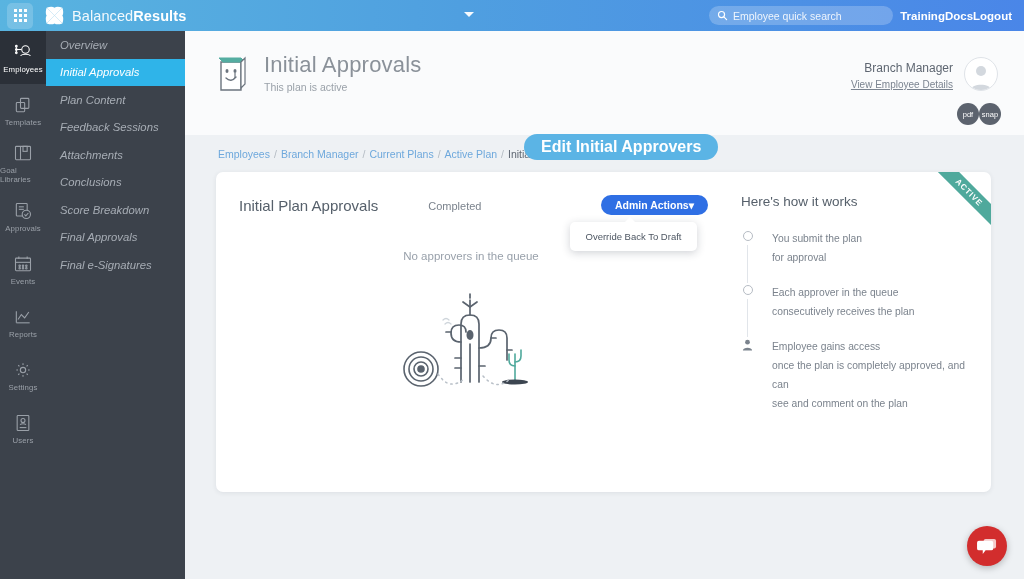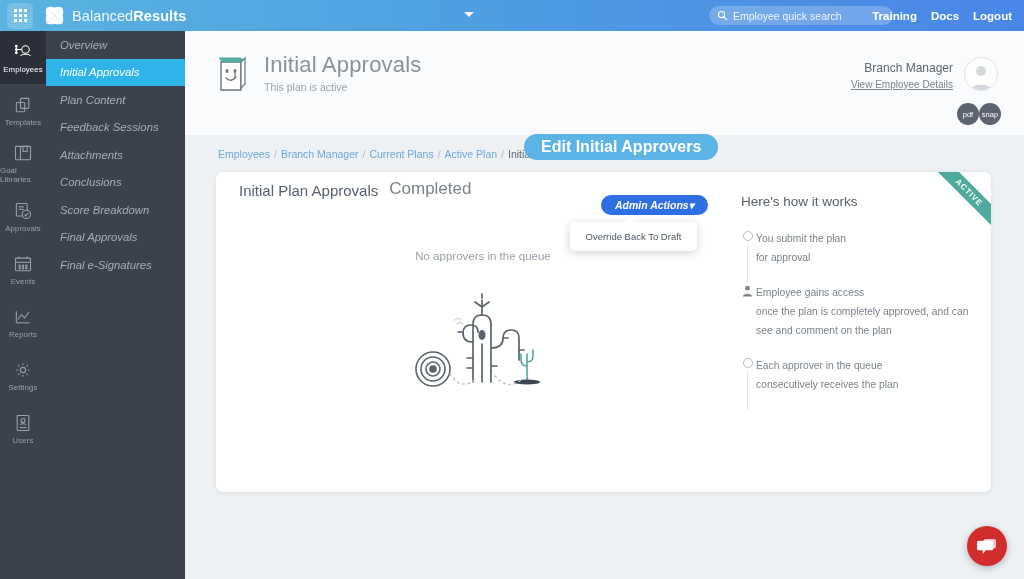--- a/index.html
+++ b/index.html
@@ -38,21 +38,21 @@
     background: rgba(255,255,255,0.22); border-radius: 10px;
     display: flex; align-items: center; padding: 0 8px;
   }
   .searchwrap svg { flex: none; }
   .searchinput {
     background: transparent; border: 0; outline: none; margin-left: 5px;
     color: #fff; font-size: 10.5px; font-family: inherit; width: 150px;
   }
   .searchinput::placeholder { color: rgba(255,255,255,0.88); }
   .hdr-links { position: absolute; right: 12px; top: 0; height: 31px;
-    display: flex; align-items: center; gap: 14px; }
+    display: flex; align-items: center; }
   .hdr-links a { color: #fff; font-size: 11.5px; font-weight: bold; text-decoration: none; }
 
   
   .rail {
     position: absolute; top: 31px; left: 0; width: 46px; height: 548px;
     background: #3c424b; z-index: 30;
   }
   .rail-item {
     height: 53px; display: flex; flex-direction: column;
     align-items: center; justify-content: center; gap: 3px; cursor: pointer;
@@ -111,46 +111,46 @@
     position: absolute; left: 31px; top: 141px; width: 775px; height: 320px;
     background: #fff; border-radius: 7px; box-shadow: 0 1px 5px rgba(40,50,70,.09);
     overflow: hidden;
   }
   .ribbon { position: absolute; right: 0; top: 0; width: 66px; height: 66px; overflow: hidden; }
   .ribbon-inner {
     position: absolute; width: 96px; text-align: center; background: #4fa99c;
     color: #fff; font-size: 8px; font-weight: bold; letter-spacing: .9px;
     transform: rotate(45deg); right: -26px; top: 13px; padding: 3px 0;
   }
-  .card-title { position: absolute; left: 23px; top: 7px; display: flex; align-items: flex-end; gap: 11px; }
+  .card-title { position: absolute; left: 23px; top: 25px; display: flex; align-items: center; gap: 22px; }
   .card-title h2 { font-size: 15px; font-weight: normal; color: #56606b; }
-  .card-title .status { font-size: 17px; color: #7b838d; }
+  .card-title .status { font-size: 11px; color: #7b838d; margin-left: 28px; }
 
   .admin-wrap { position: absolute; left: 385px; top: 23px; }
   .admin-btn { background: #2f6fe4; color: #fff; border: 0; border-radius: 13px;
     height: 20px; padding: 0 14px; font-size: 10.5px; font-weight: bold;
-    font-family: inherit; cursor: pointer; font-style: italic; }
+    font-family: inherit; cursor: pointer; }
   .admin-menu {
     position: absolute; left: -31px; top: 27px; width: 127px; background: #fff;
     border-radius: 5px; box-shadow: 0 2px 9px rgba(40,50,70,.22);
     padding: 9px 0; text-align: center; font-size: 9.5px; color: #4d5662; cursor: pointer;
   }
   .admin-menu::before {
     content: ""; position: absolute; left: 54px; top: -5px; width: 0; height: 0;
     border-left: 6px solid transparent; border-right: 6px solid transparent;
     border-bottom: 6px solid #fff;
   }
 
-  .empty { position: absolute; left: 12px; top: 78px; width: 510px; text-align: center; }
+  .empty { position: absolute; left: 0; top: 78px; width: 510px; text-align: center; }
   .empty .msg { font-size: 11.5px; color: #99a1ab; }
   .empty .art { margin-top: 10px; }
 
   .hiw { position: absolute; left: 525px; top: 22px; width: 240px; }
   .hiw h3 { font-size: 13.5px; font-weight: normal; color: #56606b; margin-bottom: 20px; }
-  .step { display: flex; gap: 2px; position: relative; padding-bottom: 16px; }
+  .step { display: flex; gap: 18px; position: relative; padding-bottom: 16px; }
   .step .ico { flex: none; width: 13px; display: flex; justify-content: center; padding-top: 2px; }
   .step .ring { width: 10px; height: 10px; border: 1.3px solid #b6bcc4; border-radius: 50%; }
   .step .txt { font-size: 10.3px; color: #7b838d; line-height: 1.85; }
   .step .line { position: absolute; left: 6px; top: 16px; bottom: 0; width: 1px; background: #e1e5ea; }
 
   .chat { position: absolute; right: 17px; bottom: 13px; width: 40px; height: 40px;
     border-radius: 50%; background: #d22d2d; box-shadow: 0 2px 7px rgba(0,0,0,.25);
     display: flex; align-items: center; justify-content: center; cursor: pointer; z-index: 50; }
 </style>
 </head>
@@ -404,43 +404,43 @@
         <div class="ico">
             <span class="ring"></span>
           </div>
         <div class="txt">
           <div>You submit the plan</div>
           <div>for approval</div>
         </div>
       </div>
 
       <div class="step">
+        <div class="line"></div>
+        <div class="ico">
+            <span class="ring"></span>
+          </div>
+        <div class="txt">
+          <div>Each approver in the queue</div>
+          <div>consecutively receives the plan</div>
+        </div>
+      </div>
+
+      <div class="step">
         <div class="ico">
           <svg width="11" height="12" viewBox="0 0 12 13">
             <circle cx="6" cy="3.4" r="2.6" fill="#7b838d"></circle>
             <path d="M1 12.5 c0 -4 10 -4 10 0 z" fill="#7b838d"></path>
           </svg>
         </div>
         <div class="txt">
           <div>Employee gains access</div>
           <div>once the plan is completely approved, and can</div>
           <div>see and comment on the plan</div>
         </div>
       </div>
-
-      <div class="step">
-        <div class="line"></div>
-        <div class="ico">
-            <span class="ring"></span>
-          </div>
-        <div class="txt">
-          <div>Each approver in the queue</div>
-          <div>consecutively receives the plan</div>
-        </div>
-      </div>
     </div>
   </div>
 </div>
 
 <div class="chat">
   <svg width="21" height="19" viewBox="0 0 22 20">
     <rect x="7" y="2" width="13" height="10" rx="2" fill="#fff" opacity=".75"></rect>
     <path d="M2 4 h13 a2 2 0 0 1 2 2 v6 a2 2 0 0 1 -2 2 h-6 l-3 4 v-4 h-4 a2 2 0 0 1 -2 -2 v-6 a2 2 0 0 1 2 -2 z" fill="#fff"></path>
   </svg>
 </div>

